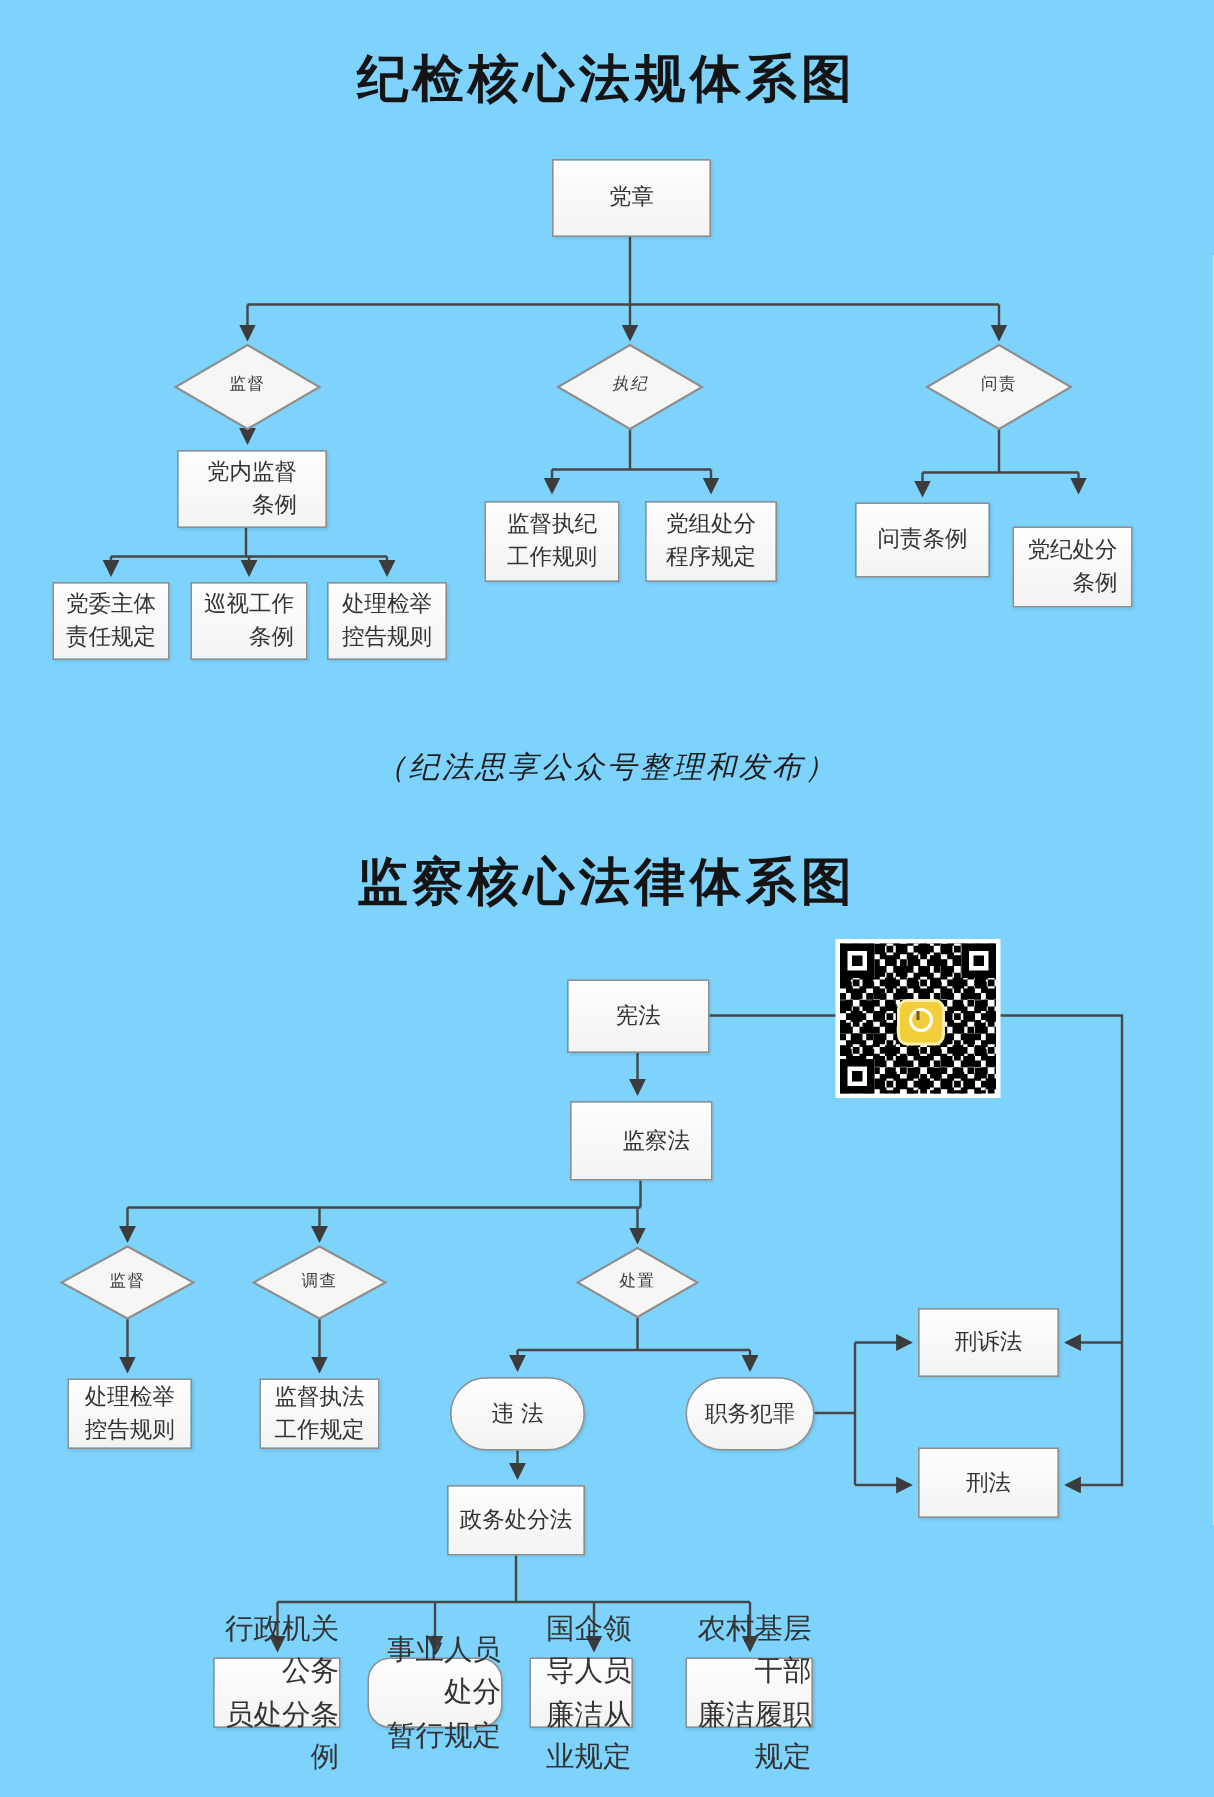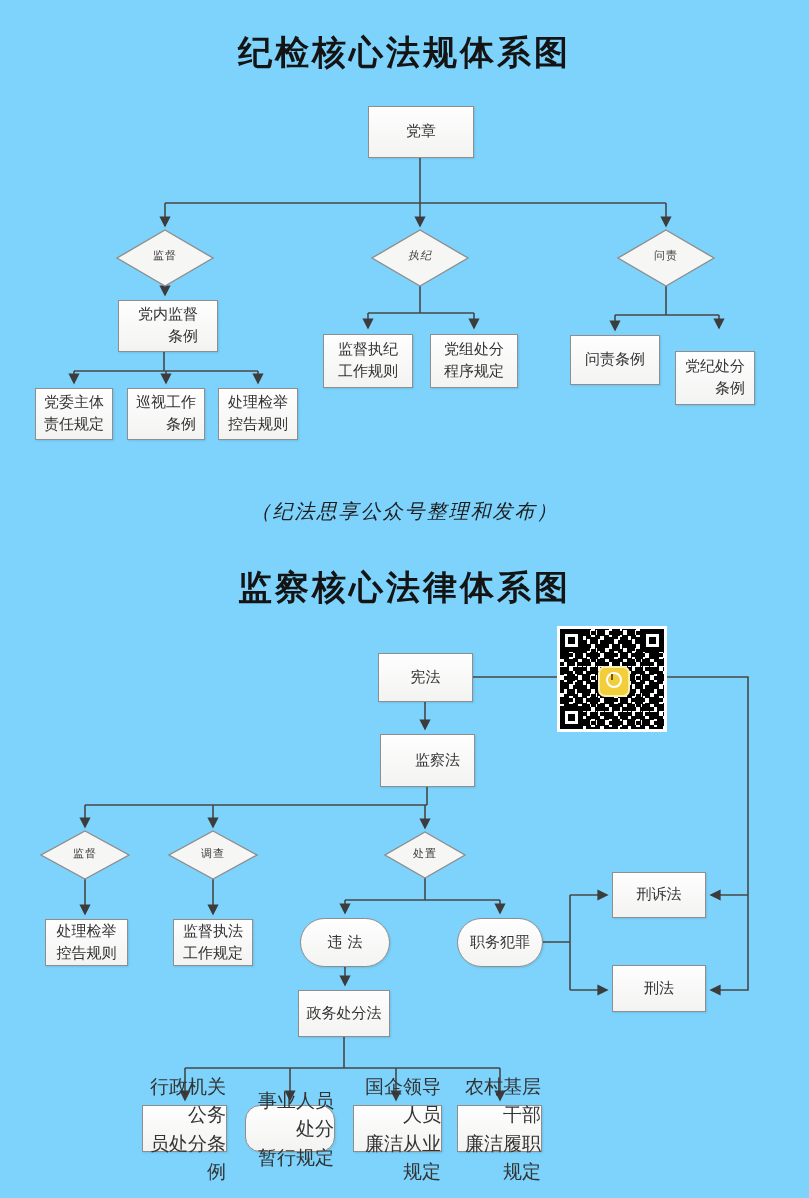--- a/index.html
+++ b/index.html
@@ -186,21 +186,21 @@
 
   <div class="node stadium" style="left:300px;top:918px;width:90px;height:49px;">违 法</div>
   <div class="node stadium" style="left:457px;top:918px;width:86px;height:49px;">职务犯罪</div>
 
   <div class="node" style="left:298px;top:990px;width:92px;height:47px;">政务处分法</div>
 
   <div class="node small" style="left:142px;top:1105px;width:85px;height:47px;">行政机关公务
 员处分条例</div>
   <div class="node small" style="left:245px;top:1105px;width:90px;height:47px;border-radius:15px;">事业人员处分
 暂行规定</div>
-  <div class="node small" style="left:353px;top:1105px;width:89px;height:47px;">国企领导人员
+  <div class="node small" style="left:353px;top:1105px;width:69px;height:47px;">国企领导人员
 廉洁从业规定</div>
   <div class="node small" style="left:457px;top:1105px;width:85px;height:47px;">农村基层干部
 廉洁履职规定</div>
 
   <div class="node" style="left:612px;top:872px;width:94px;height:46px;">刑诉法</div>
   <div class="node" style="left:612px;top:965px;width:94px;height:47px;">刑法</div>
 
 </div>
 
 </body></html>

